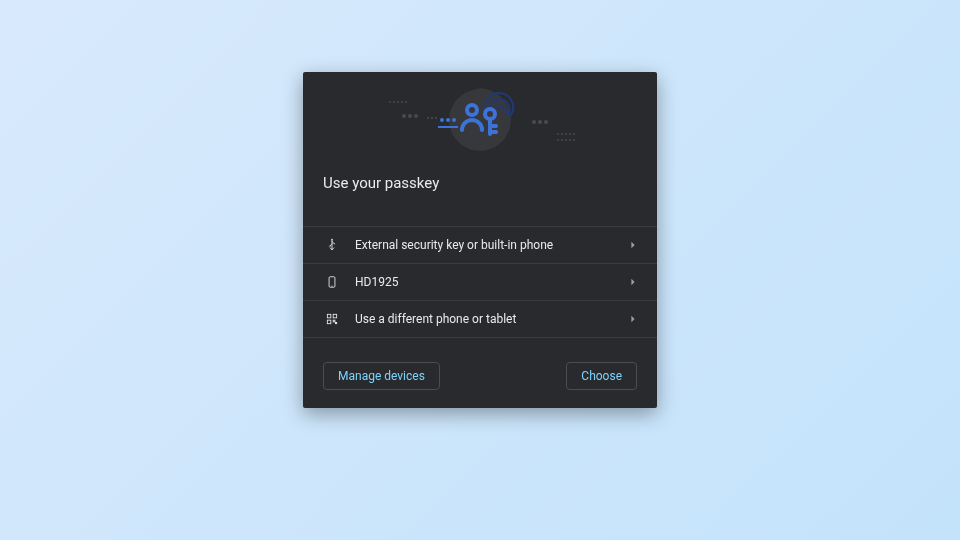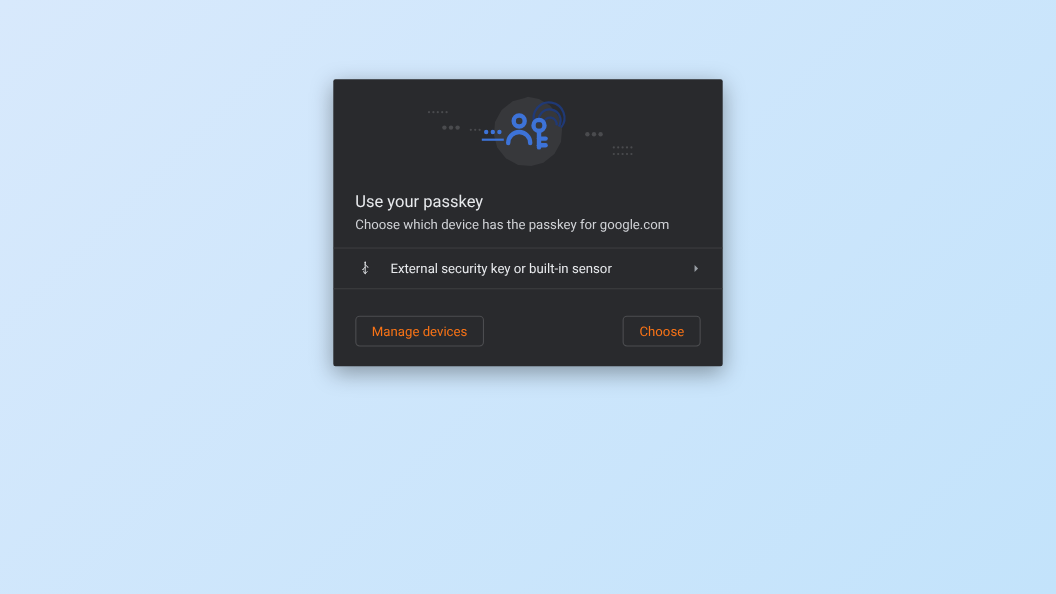--- a/index.html
+++ b/index.html
@@ -35,21 +35,21 @@
     justify-content: center;
   }
   .hero svg { display: block; }
   .header {
     padding: 6px 20px 14px 20px;
   }
   .title {
     font-size: 15px;
     font-weight: 400;
     color: #e8eaed;
-    margin-bottom: 5px;
+    margin-bottom: 20px;
   }
   .subtitle {
     font-size: 12px;
     color: #d0d2d6;
   }
   .list {
     border-top: 1px solid #3c3d40;
   }
   .row {
     display: flex;
@@ -84,21 +84,21 @@
   .footer {
     display: flex;
     justify-content: space-between;
     align-items: center;
     padding: 14px 20px 18px 20px;
     margin-top: 10px;
   }
   .btn {
     border: 1px solid #4c4d50;
     background: transparent;
-    color: #f97316;
+    color: #7dd3fc;
     font-size: 12px;
     padding: 6px 14px;
     border-radius: 4px;
     cursor: pointer;
     font-family: inherit;
   }
 </style>
 </head>
 <body>
 
@@ -162,42 +162,72 @@
           <circle cx="112" cy="48" r="2"></circle>
             <circle cx="118" cy="48" r="2"></circle>
             <circle cx="124" cy="48" r="2"></circle>
           <rect x="108" y="54" width="20" height="2"></rect>
         </g>
       </svg>
     </div>
 
     <div class="header">
       <div class="title">Use your passkey</div>
-      <div class="subtitle">Choose which device has the passkey for google.com</div>
     </div>
 
     <div class="list">
 
       <div class="row">
         <span class="icon">
           <svg viewBox="0 0 24 24">
               <path d="M12 2v18M12 20l-3-3M12 20l3-3M12 6l4 4M12 10l-4 4M9 14h0M16 10h0" stroke-linecap="round"></path>
               <circle cx="12" cy="3" r="1.2" fill="#e8eaed" stroke="none"></circle>
             </svg>
         </span>
-        <span>External security key or built-in sensor</span>
+        <span>External security key or built-in phone</span>
         <span class="chev">
           <svg viewBox="0 0 10 10">
               <path d="M3 1l4 4-4 4z"></path>
             </svg>
         </span>
       </div>
 
-
-
+      <div class="row">
+        <span class="icon">
+          <svg viewBox="0 0 24 24">
+              <rect x="7" y="3" width="10" height="18" rx="2"></rect>
+              <line x1="11" y1="19" x2="13" y2="19"></line>
+            </svg>
+        </span>
+        <span>HD1925</span>
+        <span class="chev">
+          <svg viewBox="0 0 10 10">
+              <path d="M3 1l4 4-4 4z"></path>
+            </svg>
+        </span>
+      </div>
+
+
+      <div class="row">
+        <span class="icon">
+          <svg viewBox="0 0 24 24">
+            <rect x="4" y="4" width="6" height="6"></rect>
+            <rect x="14" y="4" width="6" height="6"></rect>
+            <rect x="4" y="14" width="6" height="6"></rect>
+            <rect x="14" y="14" width="3" height="3"></rect>
+            <rect x="18" y="18" width="2" height="2"></rect>
+          </svg>
+        </span>
+        <span>Use a different phone or tablet</span>
+        <span class="chev">
+          <svg viewBox="0 0 10 10">
+              <path d="M3 1l4 4-4 4z"></path>
+            </svg>
+        </span>
+      </div>
 
     </div>
 
     <div class="footer">
       <button class="btn">Manage devices</button>
       <button class="btn">Choose</button>
     </div>
 
   </div>
 </div>

